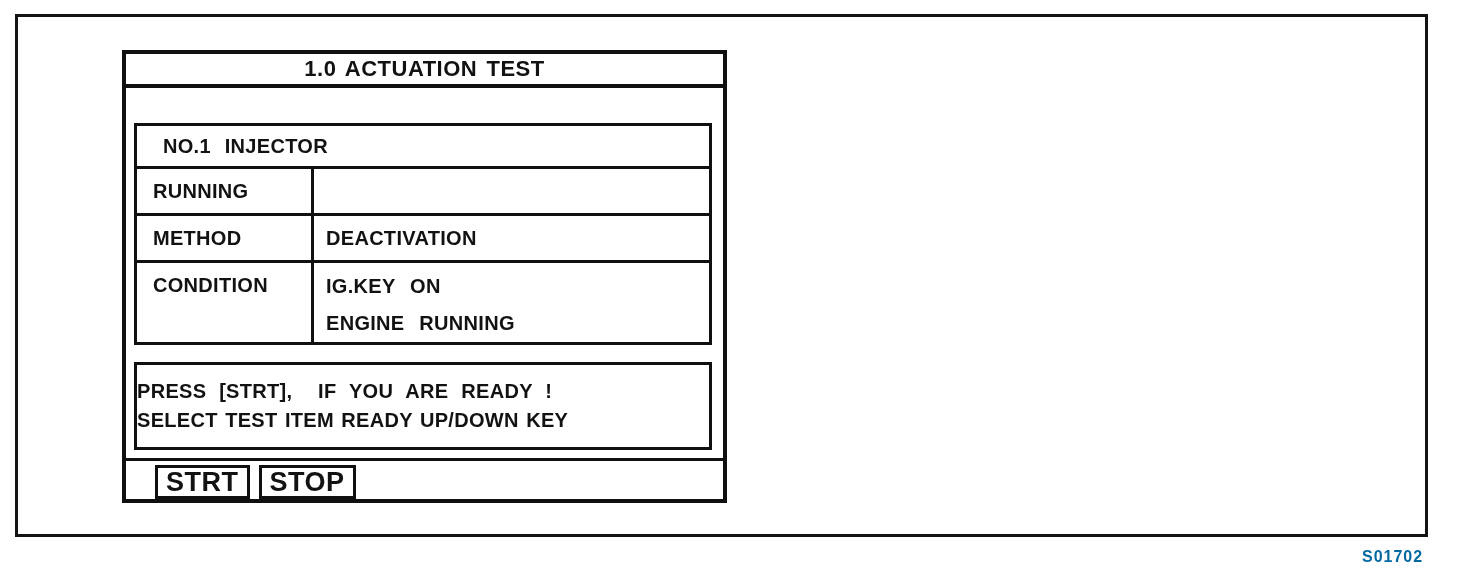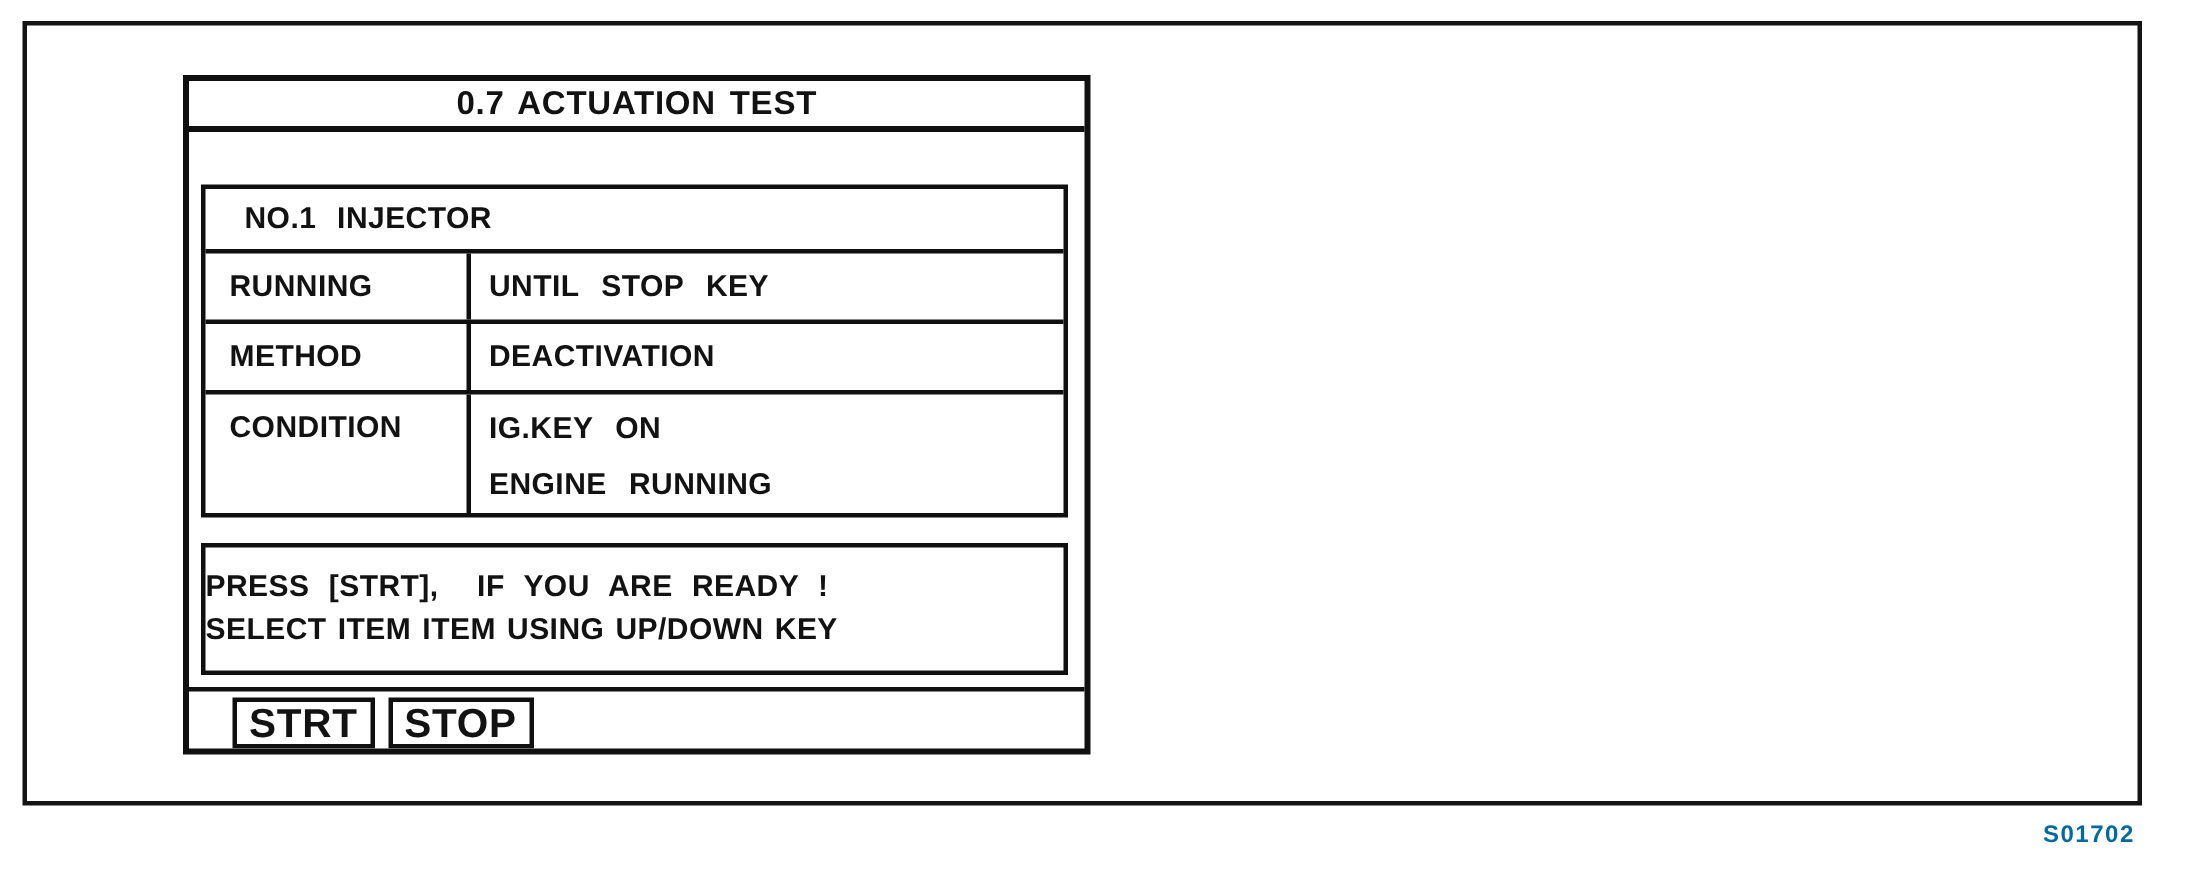--- a/index.html
+++ b/index.html
@@ -117,52 +117,51 @@
 </head>
 <body>
 
 <div class="canvas">
 
   <div class="outer-frame">
 
     <div class="panel">
 
       <div class="title-bar">
-        <span>0.7 ACTUATION TEST</span>
+        <span>1.0 ACTUATION TEST</span>
       </div>
 
       <div class="info-table">
 
         <div class="t-row header bordered">
           <div class="t-header-cell">NO.1 INJECTOR</div>
         </div>
 
         <div class="t-row mid bordered">
           <div class="t-label">RUNNING</div>
-          <div class="t-value">UNTIL STOP KEY</div>
         </div>
 
         <div class="t-row mid bordered">
           <div class="t-label">METHOD</div>
           <div class="t-value">DEACTIVATION</div>
         </div>
 
         <div class="t-row tall">
           <div class="t-label" style="align-items: flex-start; padding-top: 11px;">CONDITION</div>
           <div class="t-value multiline">
             <span>IG.KEY ON</span>
             <span>ENGINE RUNNING</span>
           </div>
         </div>
 
       </div>
 
       <div class="message-box">
         <div class="message-line-1">PRESS [STRT],  IF YOU ARE READY !</div>
-        <div class="message-line-2">SELECT ITEM ITEM USING UP/DOWN KEY</div>
+        <div class="message-line-2">SELECT TEST ITEM READY UP/DOWN KEY</div>
       </div>
 
       <div class="button-bar">
         <button class="key-button">STRT</button>
         <button class="key-button">STOP</button>
       </div>
 
     </div>
   </div>
 

